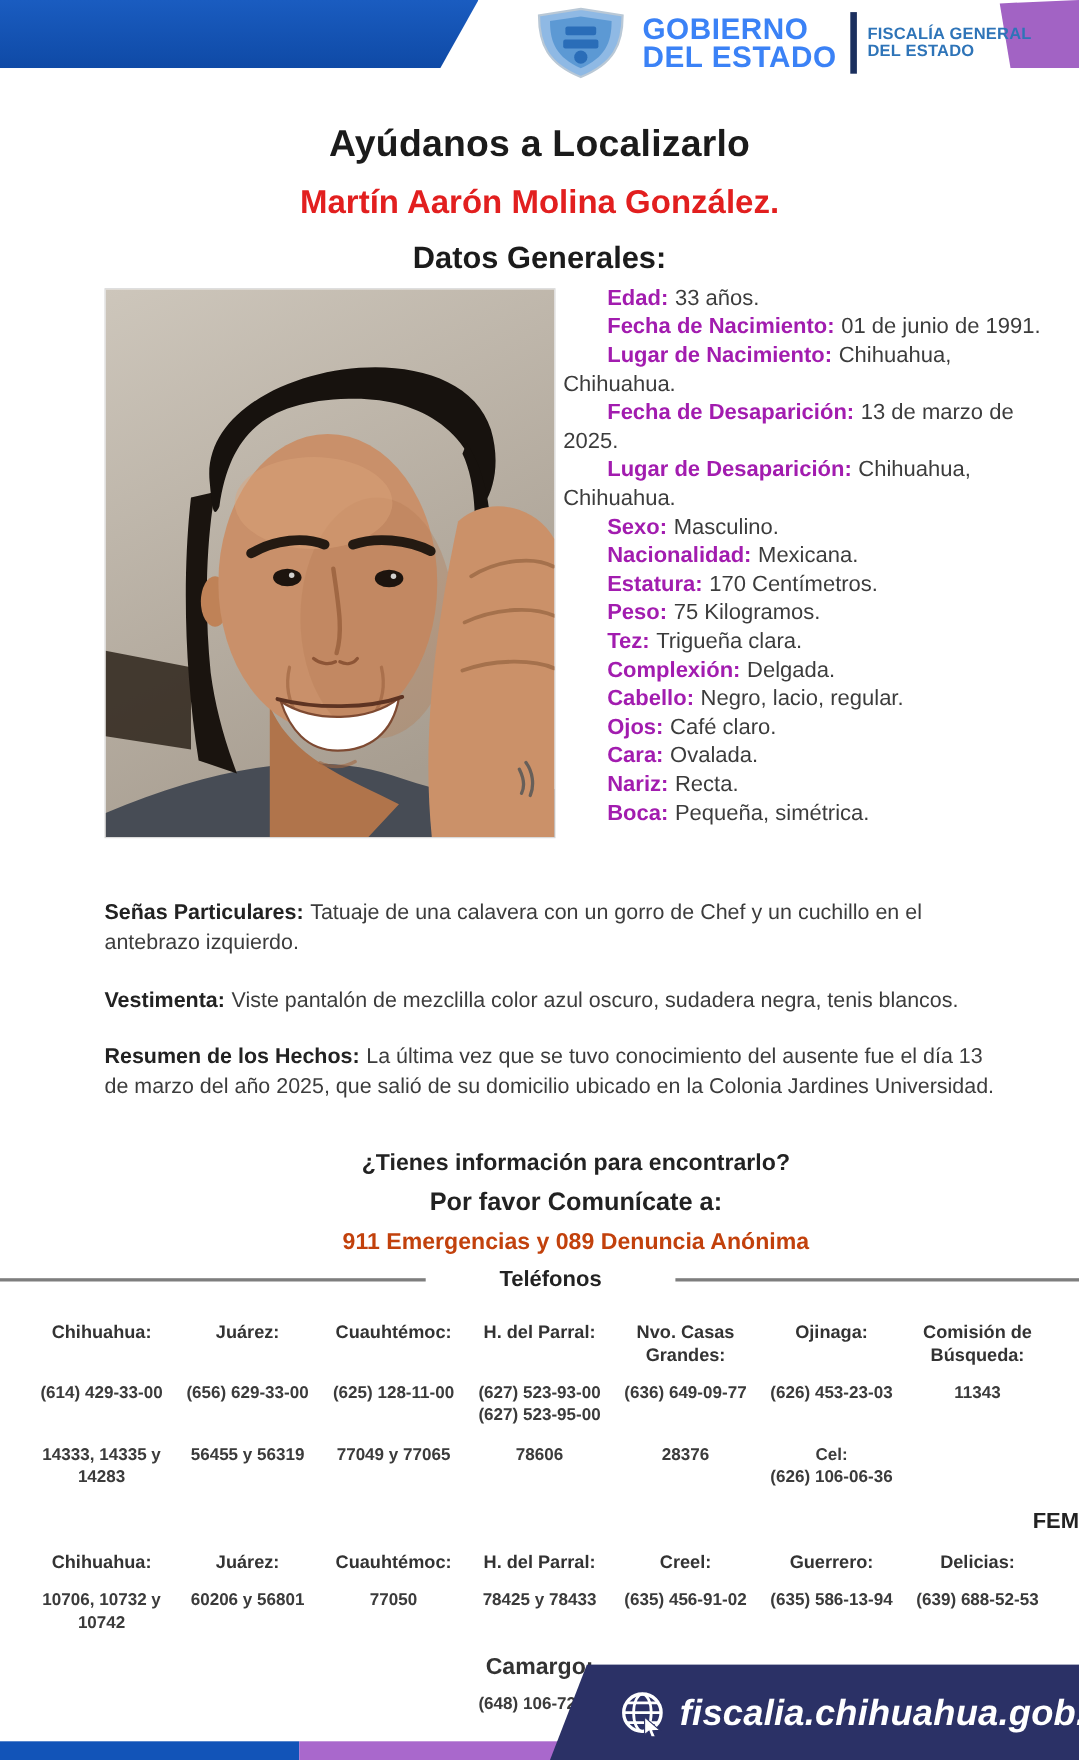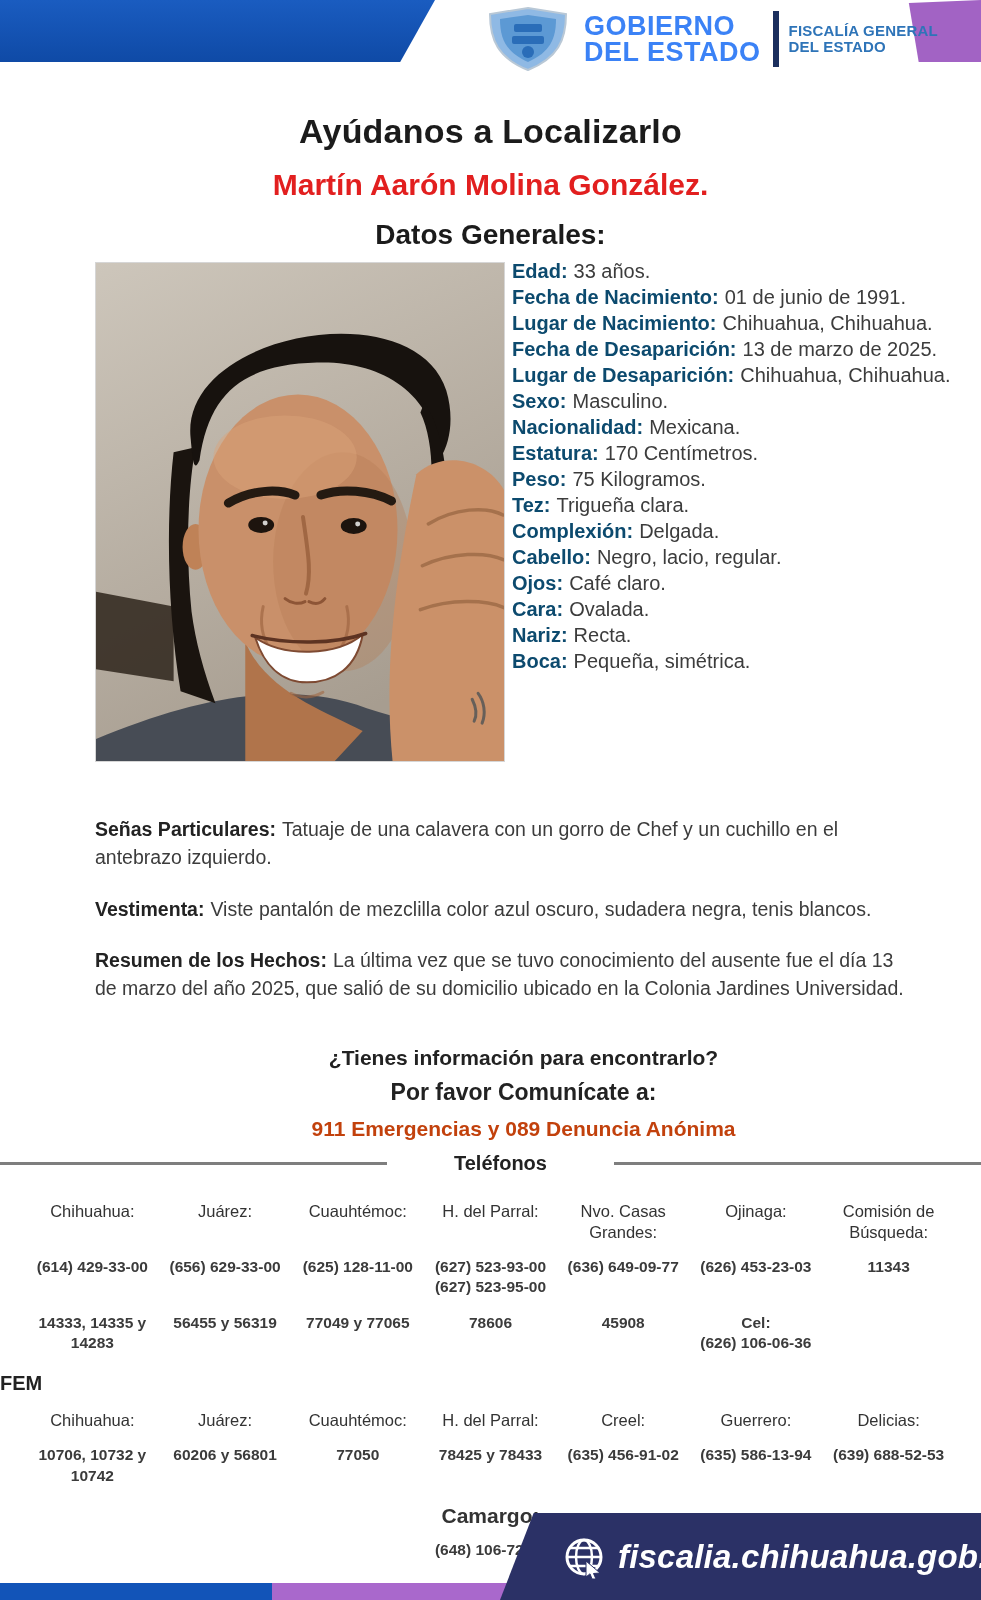--- a/index.html
+++ b/index.html
@@ -32,21 +32,21 @@
   .t-help{font-size:34px;font-weight:800;color:#1b1b1b;letter-spacing:.2px;}
   .t-name{font-size:30px;font-weight:800;color:#e21f1f;margin-top:17px;}
   .t-sec{font-size:28px;font-weight:800;color:#1b1b1b;margin-top:17px;}
   
   .photo{position:absolute;top:262px;left:95px;width:410px;height:500px;
     border:1px solid #d6d6d6;box-sizing:border-box;}
   .photo svg{display:block;width:100%;height:100%;}
   .info{position:absolute;top:258px;left:512px;width:460px;
     font-size:20px;line-height:26px;color:#3c3c3c;}
   .field{margin:0;}
-  .flabel{font-weight:800;color:#0c4a6e;margin-right:6px;}
+  .flabel{font-weight:800;color:#a21caf;margin-right:6px;margin-left:40px;}
   
   .paras{position:absolute;top:815px;left:95px;width:822px;
     font-size:19.5px;line-height:1.45;color:#3c3c3c;}
   .paras p{margin:0 0 23px 0;}
   .plabel{font-weight:800;color:#222;margin-right:6px;}
   
   .contact{position:absolute;top:1046px;left:0;width:100%;text-align:center;padding-left:33px;}
   .c1{font-size:21px;font-weight:800;color:#222;}
   .c2{font-size:23px;font-weight:800;color:#222;margin-top:9px;}
   .c3{font-size:21px;font-weight:800;color:#c2410c;margin-top:11px;}
@@ -56,23 +56,23 @@
   .tel-line{height:3px;background:#7e7e7e;}
   .tel-line.l{width:388px;margin-right:20px;}
   .tel-line.r{width:368px;margin-left:20px;}
   .tel-title{font-size:20px;font-weight:800;color:#222;}
   .ptable,.femtable{
     display:grid;grid-template-columns:repeat(7,1fr);
     width:925px;margin:0 auto;column-gap:4px;row-gap:15px;
     text-align:center;font-weight:700;color:#3b3b3b;
   }
   .ptable{margin-top:26px;}
-  .cell-h{font-size:16.5px;line-height:1.25;white-space:pre-line;font-weight:400;color:#333;}
+  .cell-h{font-size:16.5px;line-height:1.25;white-space:pre-line;font-weight:700;color:#333;}
   .cell-v{font-size:15.5px;line-height:1.3;white-space:pre-line;}
-  .fem-title{text-align:left;font-size:20px;font-weight:800;color:#222;margin-top:19px;}
+  .fem-title{text-align:right;font-size:20px;font-weight:800;color:#222;margin-top:19px;}
   .femtable{margin-top:15px;}
   .camargo{text-align:center;margin-top:18px;}
   .cam-l{font-size:21px;font-weight:800;color:#333;}
   .cam-v{font-size:15.5px;font-weight:700;color:#3b3b3b;margin-top:13px;}
   
   .ftr{position:absolute;bottom:0;left:0;width:100%;height:90px;}
   .ftr-navy{
     position:absolute;right:0;bottom:0;width:481px;height:87px;
     background:#2b3166;
     clip-path:polygon(7% 0,100% 0,100% 100%,0 100%);
@@ -214,21 +214,21 @@
 (627) 523-95-00</div>
       <div class="cell-v">(636) 649-09-77</div>
       <div class="cell-v">(626) 453-23-03</div>
       <div class="cell-v">11343</div>
 
       <div class="cell-v">14333, 14335 y
 14283</div>
       <div class="cell-v">56455 y 56319</div>
       <div class="cell-v">77049 y 77065</div>
       <div class="cell-v">78606</div>
-      <div class="cell-v">45908</div>
+      <div class="cell-v">28376</div>
       <div class="cell-v">Cel:
 (626) 106-06-36</div>
       <div class="cell-v"></div>
     </div>
 
     <div class="fem-title">FEM</div>
 
     <div class="femtable">
       <div class="cell-h">Chihuahua:</div>
       <div class="cell-h">Juárez:</div>

